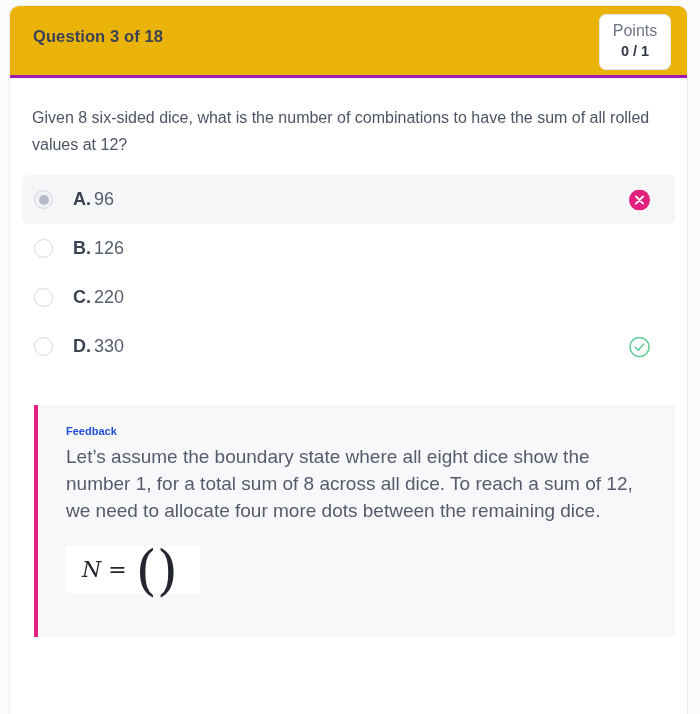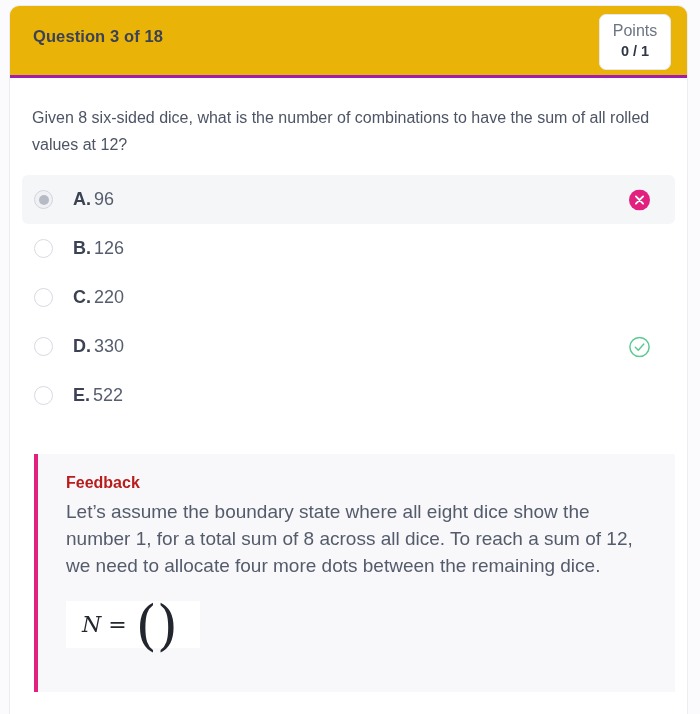--- a/index.html
+++ b/index.html
@@ -152,23 +152,23 @@
 
   
   .feedback {
     margin: 34px 12px 0 24px;
     background: #f8f8fa;
     border-left: 4px solid #e2217f;
     padding: 20px 22px 24px 28px;
     box-sizing: border-box;
   }
   .feedback-title {
-    font-size: 16px;
-    font-weight: bold;
-    color: #b91c1c;
+    font-size: 11px;
+    font-weight: bold;
+    color: #1d4ed8;
     margin-bottom: 6px;
   }
   .feedback p {
     margin: 0 0 18px 0;
     font-size: 19px;
     line-height: 27px;
     color: #545b6b;
   }
   .feedback p:last-child { margin-bottom: 0; }
 
@@ -255,26 +255,20 @@
           <b>D.</b><span>330</span>
         </span>
         <span class="mark">
           <svg width="21" height="21" viewBox="0 0 21 21">
             <circle cx="10.5" cy="10.5" r="9.6" fill="none" stroke="#5ccb91" stroke-width="1.5"></circle>
             <path d="M6.3 10.8 L9.3 13.8 L14.8 7.6" fill="none" stroke="#5ccb91" stroke-width="1.5" stroke-linecap="round" stroke-linejoin="round"></path>
           </svg>
         </span>
       </div>
 
-      <div class="option-row">
-        <span class="radio"></span>
-        <span class="option-label">
-          <b>E.</b><span>522</span>
-        </span>
-      </div>
 
     </div>
 
     <div class="feedback">
       <div class="feedback-title">Feedback</div>
       <p>Let’s assume the boundary state where all eight dice show the number 1, for a total sum of 8 across all dice. To reach a sum of 12, we need to allocate four more dots between the remaining dice.</p>
 
       <div class="formula-box">
         <div class="formula">
           <span class="it">N</span>

